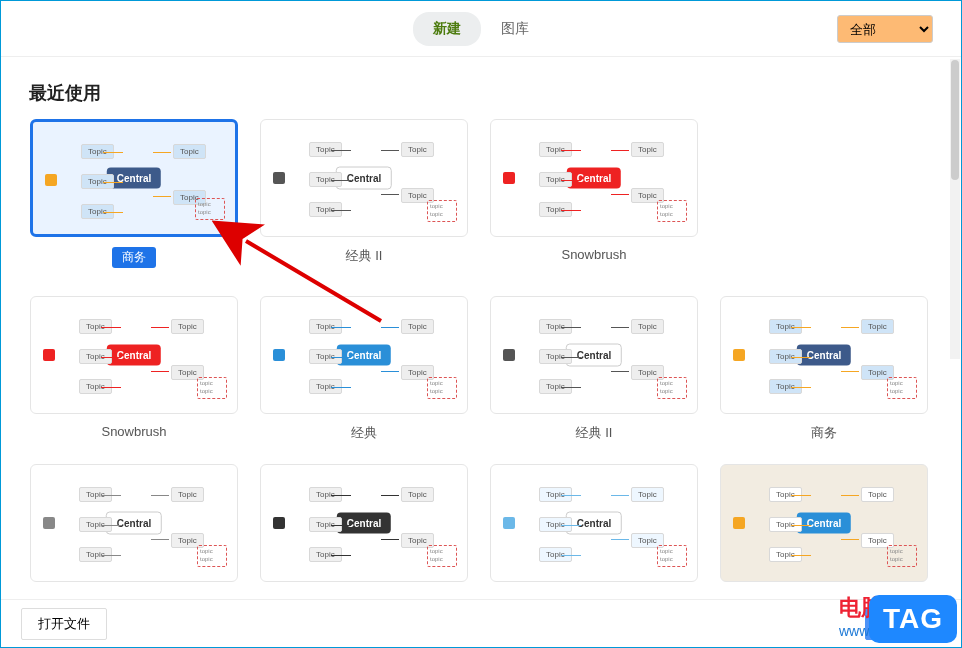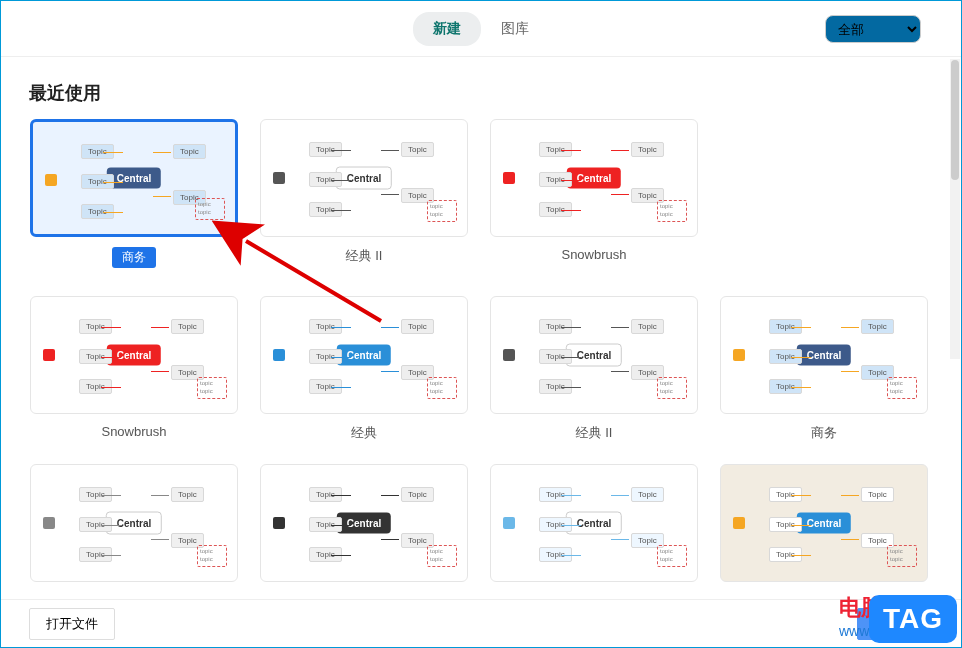--- a/index.html
+++ b/index.html
@@ -27,34 +27,34 @@
 }
 .tab {
   padding: 8px 20px;
   font-size: 14px;
   color: #666;
   cursor: pointer;
   border-radius: 16px;
 }
 .tab.active {
   background: #eceeef;
-  color: #0f766e;
+  color: #4d7c0f;
   font-weight: 600;
 }
 .filter-select {
   position: absolute;
-  right: 40px;
+  right: 28px;
   top: 14px;
   width: 96px;
   height: 28px;
   border: 1px solid #ccc;
-  border-radius: 8px;
+  border-radius: 3px;
   font-size: 13px;
   padding: 0 8px;
-  background: #0369a1;
+  background: #fdba74;
 }
 .content {
   padding: 24px 28px 0 28px;
   height: calc(100% - 56px - 48px);
   overflow-y: auto;
 }
 .section-title {
   font-size: 18px;
   font-weight: 700;
   color: #222;
@@ -136,21 +136,21 @@
 }
 .footer {
   position: absolute;
   bottom: 0;
   left: 0;
   right: 0;
   height: 48px;
   border-top: 1px solid #eee;
   display: flex;
   align-items: center;
-  padding: 0 28px;
+  padding: 0 20px;
   background: #fff;
 }
 .footer-btn {
   padding: 6px 16px;
   font-size: 13px;
   border: 1px solid #ddd;
   background: #fff;
   cursor: pointer;
   border-radius: 2px;
 }

